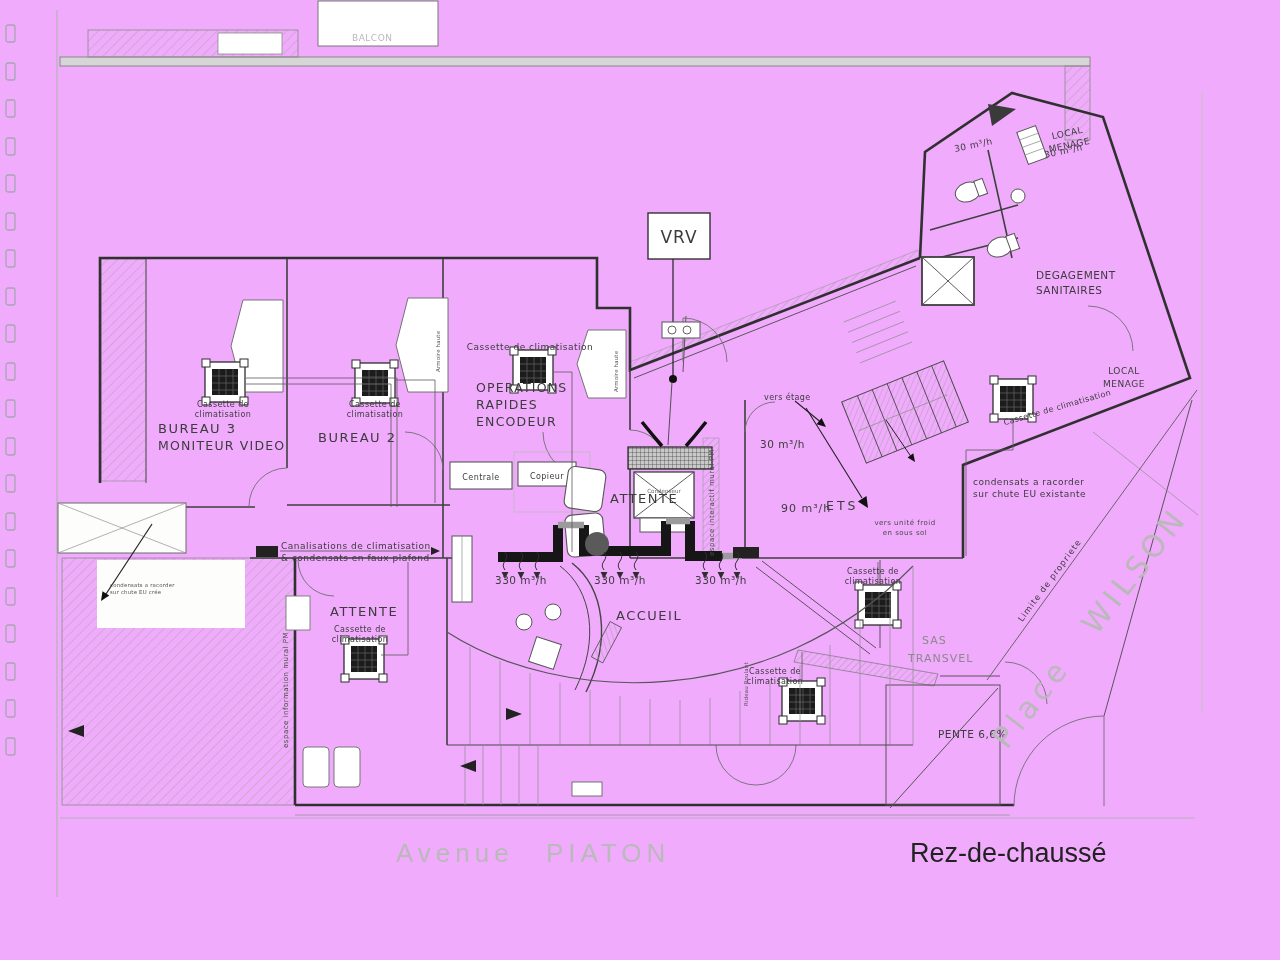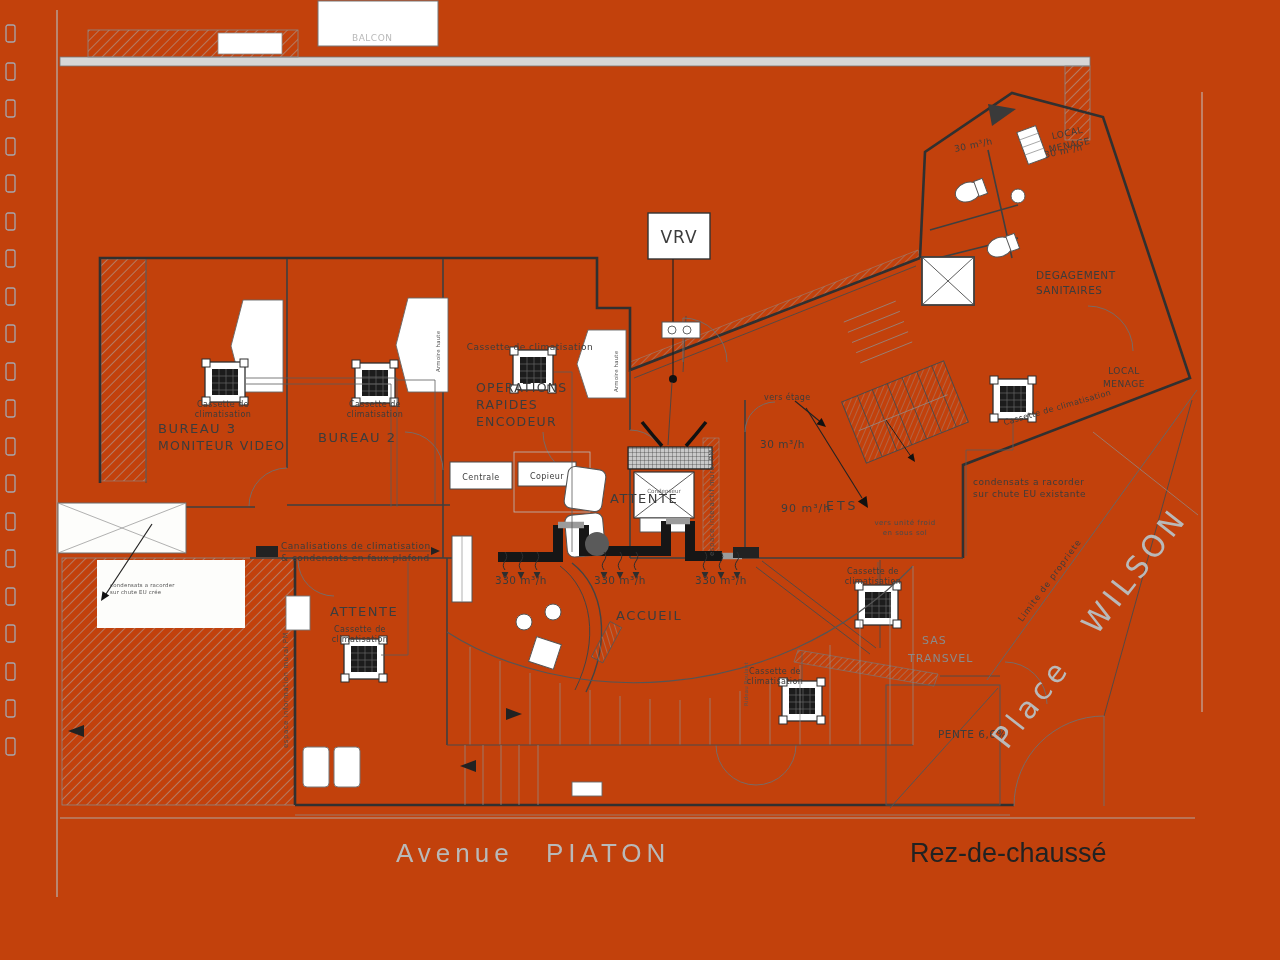--- a/index.html
+++ b/index.html
@@ -1,16 +1,16 @@
 <!DOCTYPE html>
 <html><head>
 <meta charset="utf-8">
 <style>
   html,body{margin:0;padding:0;background:#ffffff;}
-  #stage{position:relative;width:1280px;height:960px;background:#c2410c;overflow:hidden;}
+  #stage{position:relative;width:1280px;height:960px;background:#f0abfc;overflow:hidden;}
   svg{display:block;}
   svg text{font-family:"DejaVu Sans",sans-serif;fill:#3c3c3c;}
   .clean{font-family:"Liberation Sans",sans-serif;}
   .tiny{font-size:5.4px;letter-spacing:.2px;fill:#555;}
   .t5{font-size:5.6px;fill:#666;}
   .t7{font-size:7px;letter-spacing:.5px;fill:#4a4a4a;}
   .t8{font-size:8px;letter-spacing:.4px;}
   .t9{font-size:9px;letter-spacing:.5px;}
   .t10{font-size:10.5px;letter-spacing:.5px;}
   .t11{font-size:11px;letter-spacing:1px;}

